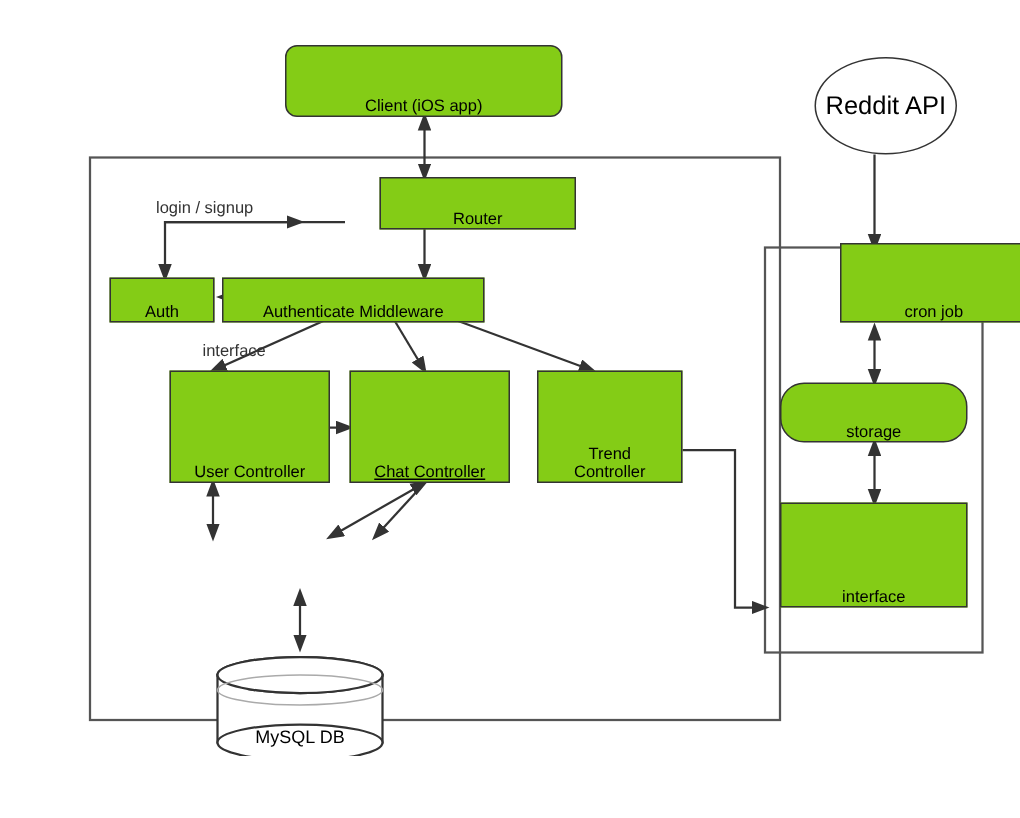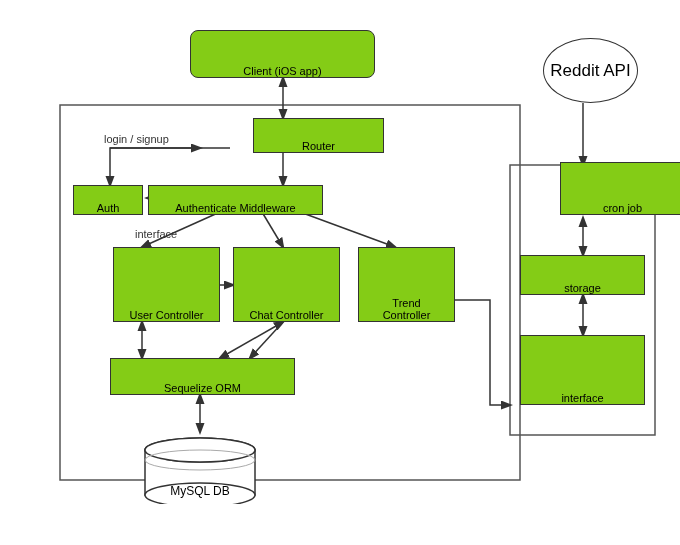--- a/index.html
+++ b/index.html
@@ -132,32 +132,29 @@
   </div>
 
   <div class="label" style="left:135px; top:228px;">
     <span>interface</span>
   </div>
 
   <div class="box" style="left:76px; top:247px; width:107px; height:75px;margin-left:37px;">
     <span>User Controller</span>
   </div>
 
-  <div class="box" style="left:233px; top:247px; width:107px; height:75px;">
+  <div class="box" style="left:233px; top:247px; width:107px; height:75px;text-decoration:underline;">
     <span>Chat Controller</span>
   </div>
 
   <div class="box" style="left:358px; top:247px; width:97px; height:75px;">
     <span style="white-space:pre-line;margin-top:16px;">Trend
 Controller</span>
   </div>
 
-  <div class="box" style="left:110px; top:358px; width:185px; height:37px;">
-    <span>Sequelize ORM</span>
-  </div>
 
   <div style="position:absolute; left:140px; top:432px; width:120px; height:72px; display:flex; align-items:center; justify-content:center; flex-direction:column;">
     <svg width="120" height="72">
 
       <rect x="5" y="18" width="110" height="45" fill="white" stroke="#333" stroke-width="1.5"></rect>
 
       <ellipse cx="60" cy="18" rx="55" ry="12" fill="white" stroke="#333" stroke-width="1.5"></ellipse>
 
       <ellipse cx="60" cy="63" rx="55" ry="12" fill="white" stroke="#333" stroke-width="1.5"></ellipse>
 
@@ -172,21 +169,21 @@
   </div>
 
   <div class="ellipse" style="left:543px; top:38px; width:95px; height:65px;">
     <span>Reddit API</span>
   </div>
 
   <div class="box" style="left:520px; top:162px; width:125px; height:53px;margin-left:40px;">
     <span>cron job</span>
   </div>
 
-  <div class="box" style="left:520px; top:255px; width:125px; height:40px;">
+  <div class="box" style="left:520px; top:255px; width:125px; height:40px;border-radius:16px;">
     <span>storage</span>
   </div>
 
   <div class="box" style="left:520px; top:335px; width:125px; height:70px;">
     <span>interface</span>
   </div>
 
 </div>
 
 </body></html>

